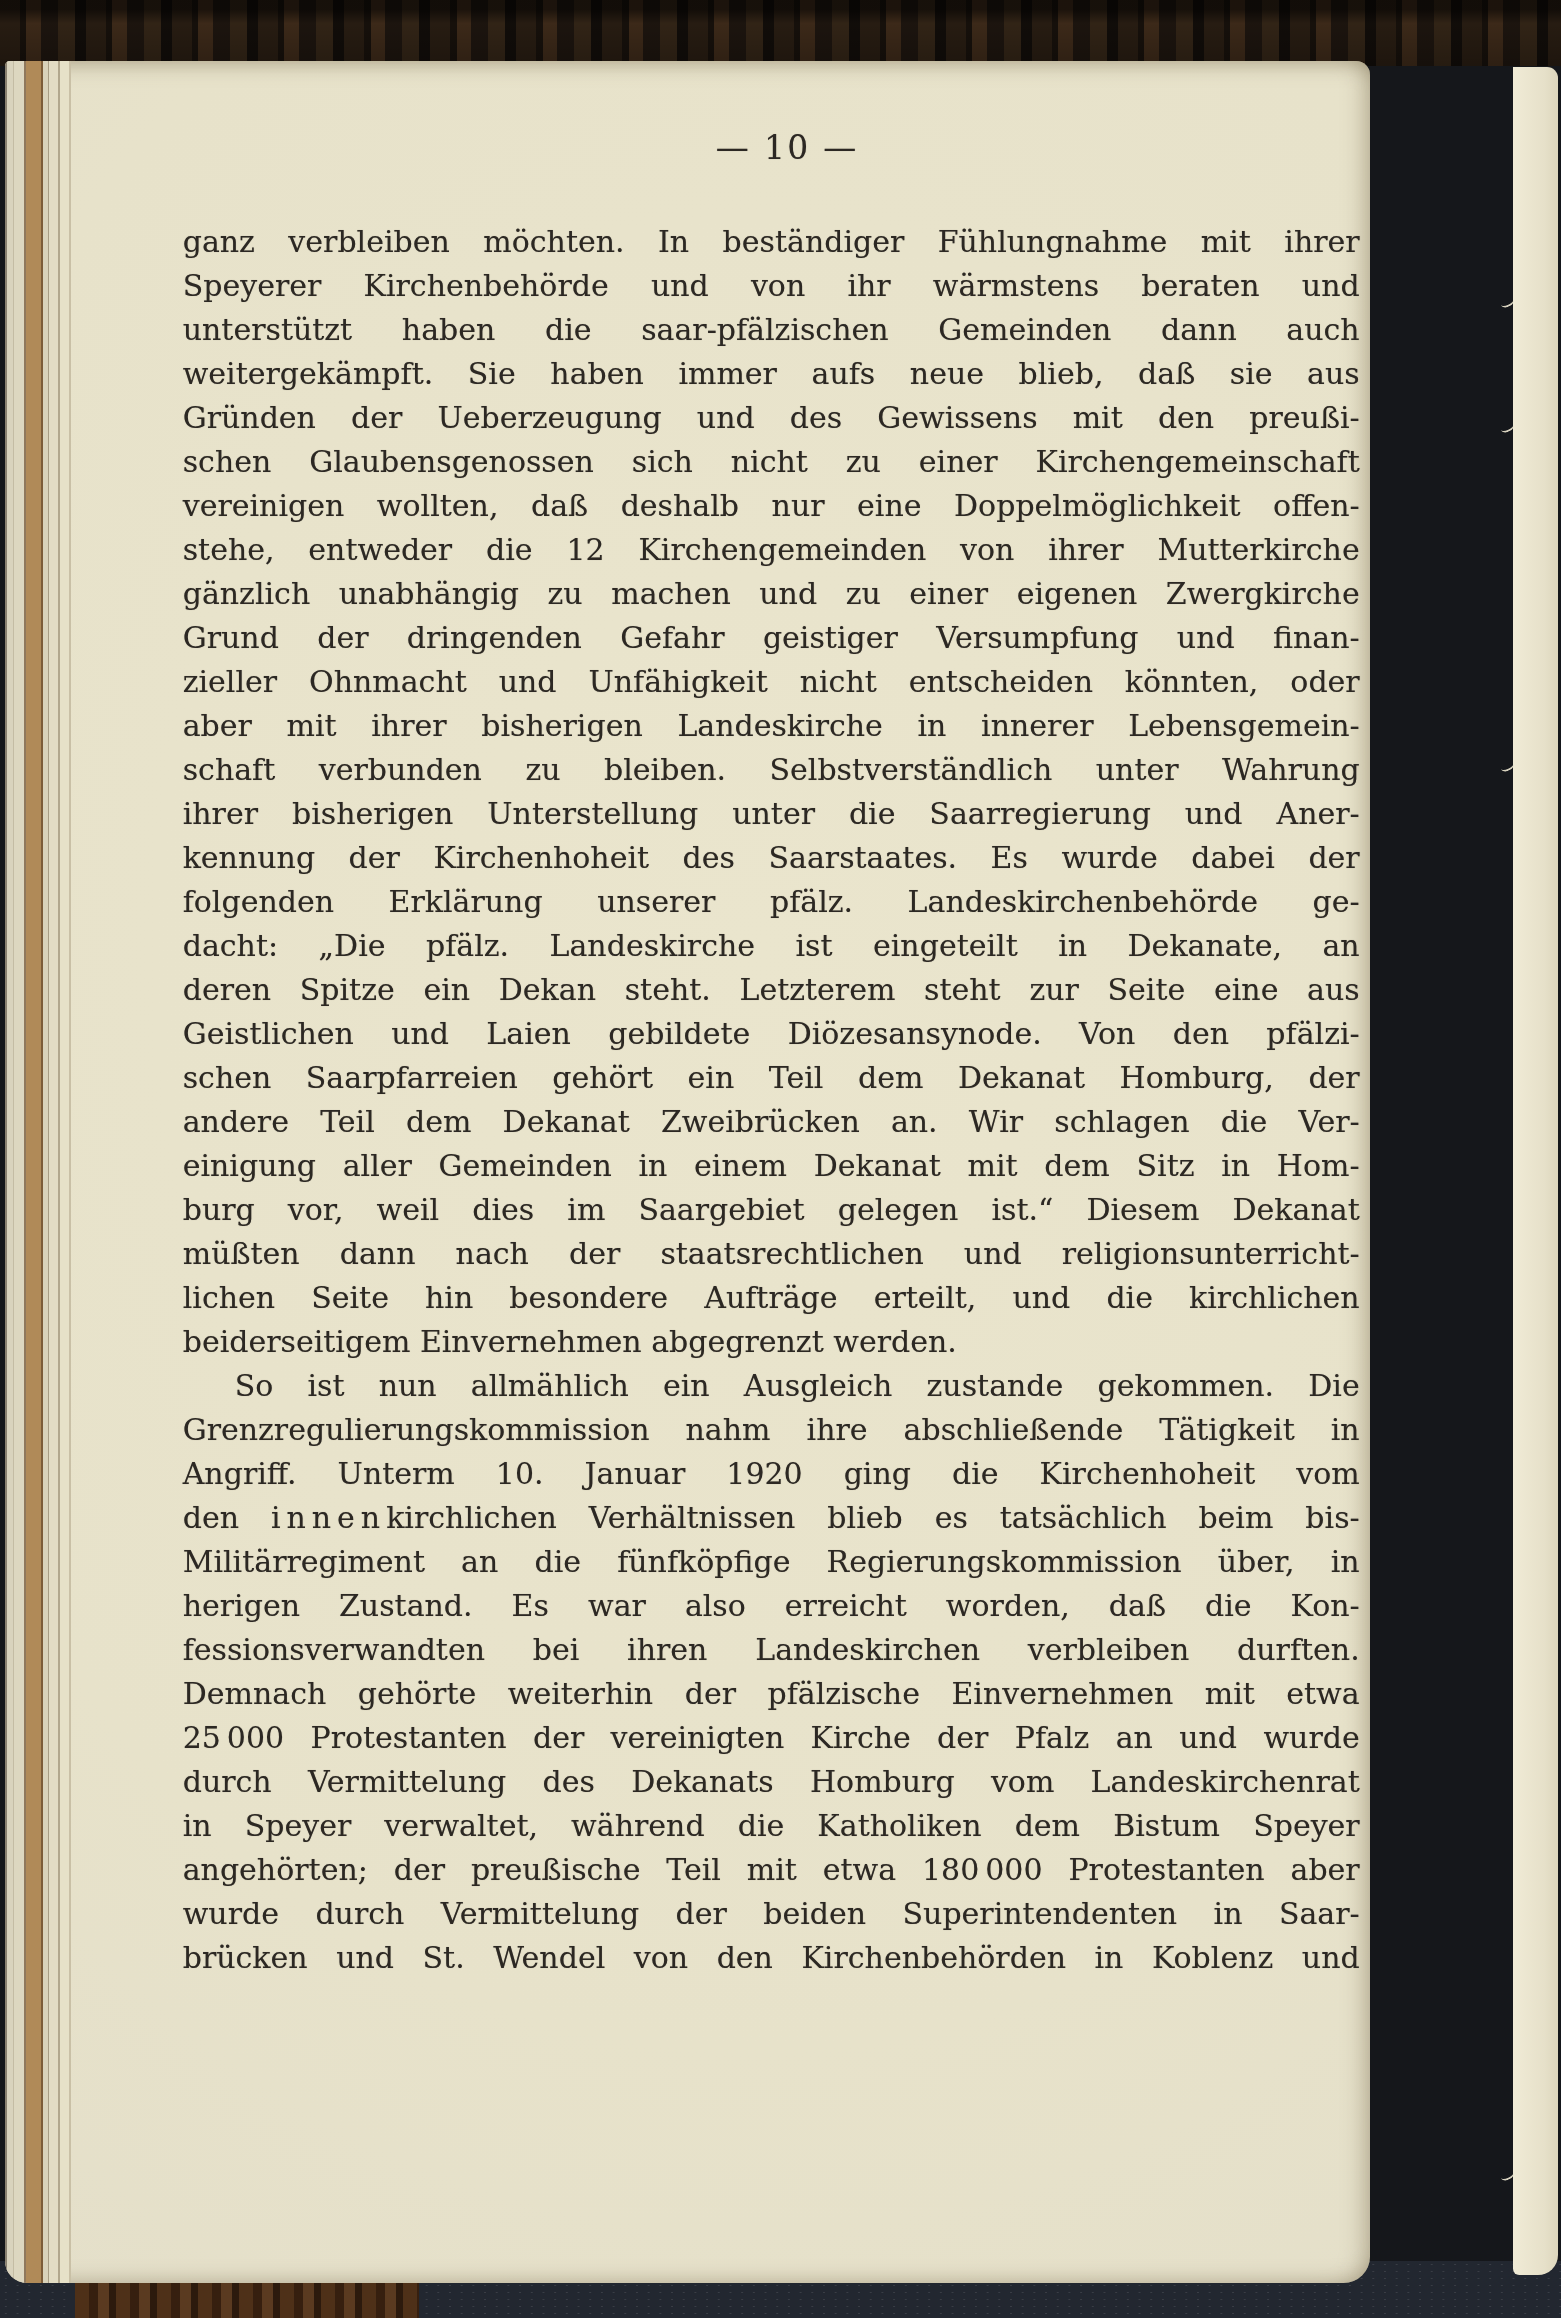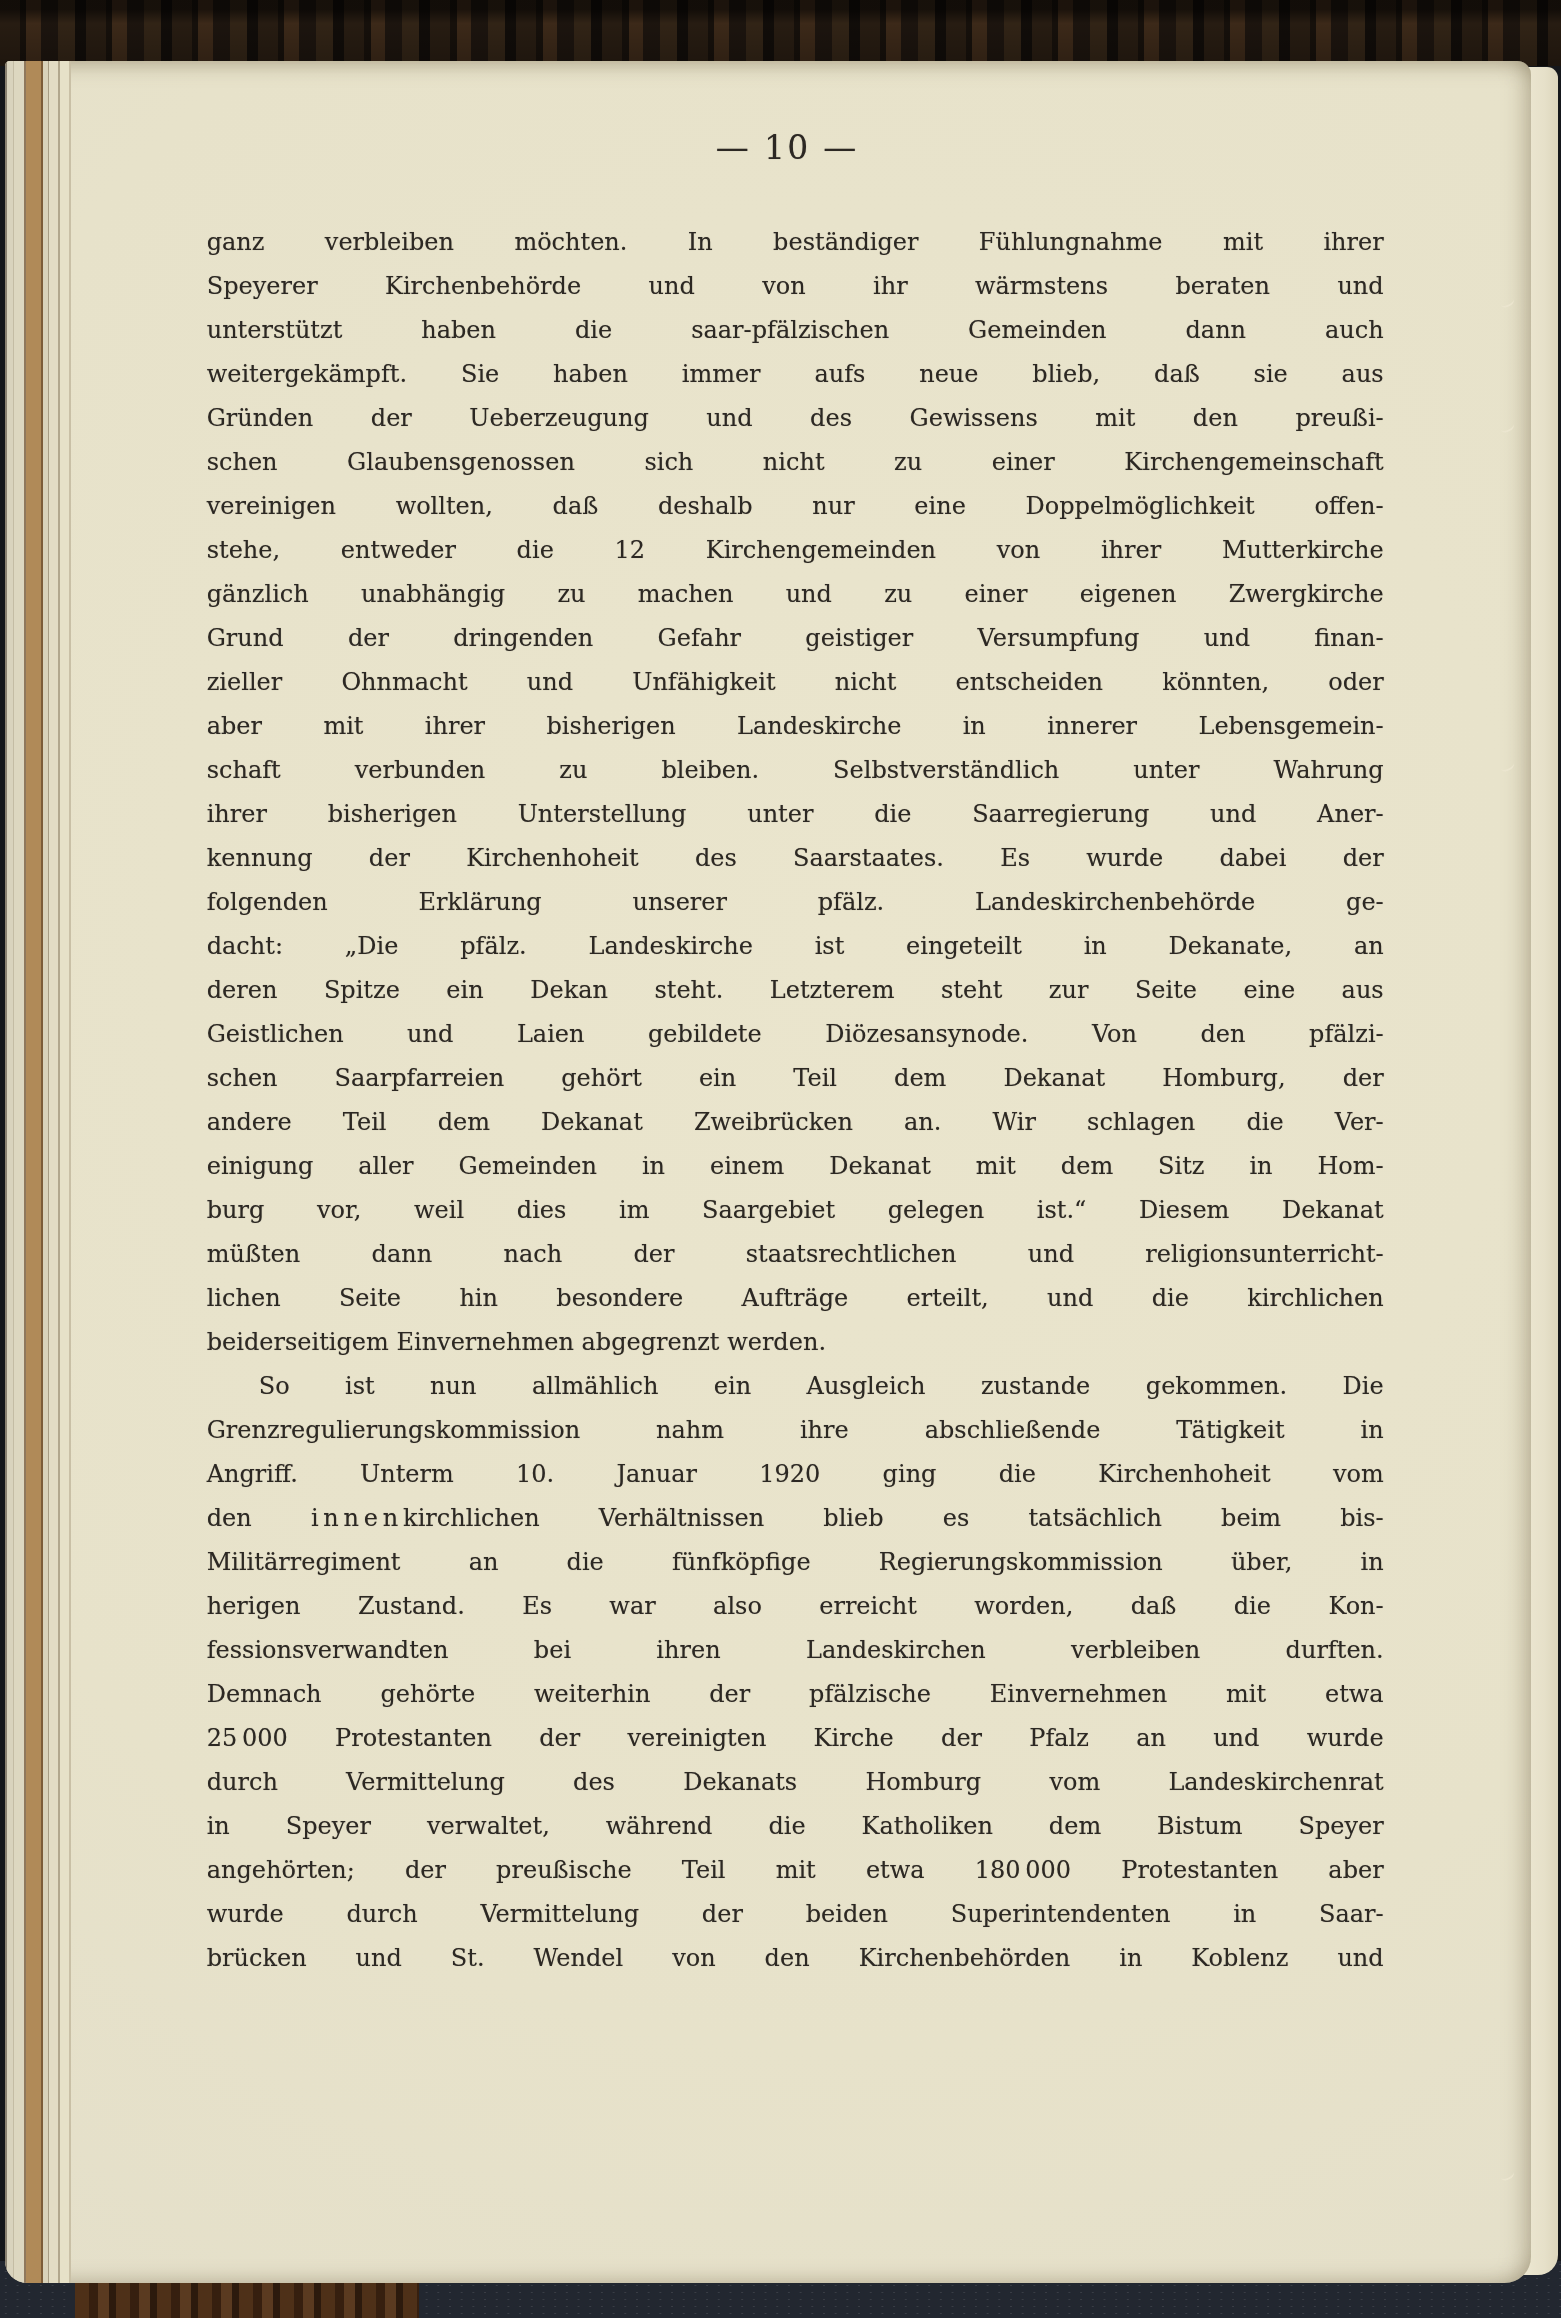--- a/index.html
+++ b/index.html
@@ -35,21 +35,21 @@
 
   
   .under-page {
     position:absolute; left:1513px; top:67px; width:45px; height:2208px;
     background:linear-gradient(90deg, #f0ebd6, #e6e0c9 70%, #ddd6bd);
     border-radius:0 11px 20px 6.2px;
   }
 
   
   .page {
-    position:absolute; left:4.7px; top:61px; width:1526px; height:2222px;
+    position:absolute; left:4.7px; top:61px; width:1365px; height:2222px;
     background:
       radial-gradient(120% 90% at 55% 40%, #eae5cd 0%, #e7e2ca 55%, #e2ddc9 100%);
     border-radius:4.7px 14px 26.5px 22px;
     box-shadow:
       inset -19px 0 22px -12.5px rgba(125,112,82,.40),
       inset 0 17px 20px -14px rgba(130,118,88,.50),
       inset 0 -15.6px 19px -12.5px rgba(125,112,82,.35);
   }
 
   
@@ -72,22 +72,22 @@
   }
 
   
   .page-number {
     position:absolute; left:194px; top:67px; width:1177px;
     text-align:center; font-size:33px; letter-spacing:2.3px;
     color:#2c2823; text-shadow:0 0 0.8px rgba(44,40,35,.45);
   }
 
   .text-block {
-    position:absolute; left:202px; top:159px; width:1177px;
-    font-size:24px; line-height:44px; color:#2c2823;
+    position:absolute; left:178px; top:159px; width:1177px;
+    font-size:30px; line-height:44px; color:#2c2823;
   }
   .line {
     height:44px; overflow:visible;
     text-align:justify; text-align-last:justify;
     text-shadow:0 0 0.8px rgba(44,40,35,.40);
   }
   .line.para-end { text-align-last:left; }
   .line.indent  { padding-left:52px; }
 </style>
 </head>

